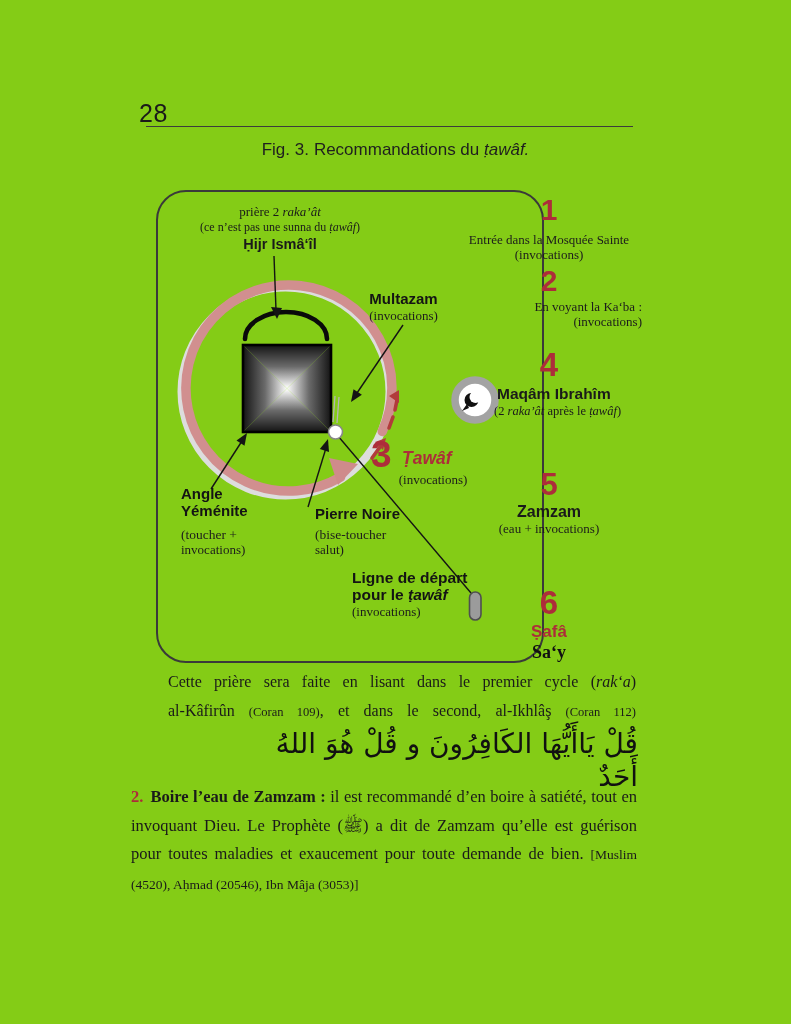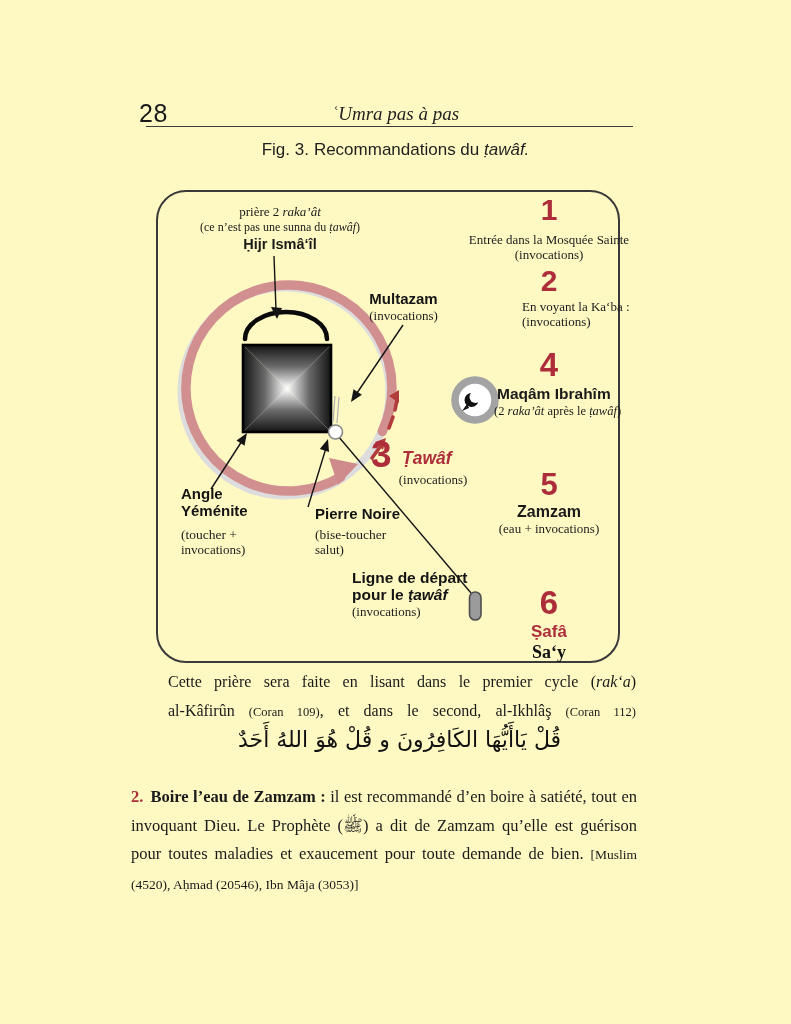--- a/index.html
+++ b/index.html
@@ -1,53 +1,53 @@
 <!DOCTYPE html>
 <html><head>
 <meta charset="utf-8">
 <style>
   html,body{margin:0;padding:0;background:#ffffff;}
-  #page{position:relative;width:791px;height:1024px;background:#fef9c3;overflow:hidden;
+  #page{position:relative;width:791px;height:1024px;background:#84cc16;overflow:hidden;
         font-family:"Liberation Serif","DejaVu Serif",serif;color:#1a1a1a;}
   .abs{position:absolute;}
   .sans{font-family:"Liberation Sans","DejaVu Sans",sans-serif;}
   .serif{font-family:"Liberation Serif","DejaVu Serif",serif;}
   .it{font-style:italic;}
   .b{font-weight:bold;}
   .red{color:#ad2d3a;}
 
   
   #page-number{left:139px;top:99px;font-size:25px;letter-spacing:.5px;}
   #running-title{left:0;top:103px;width:791px;text-align:center;font-size:19px;font-style:italic;color:#222;}
   #header-rule{left:146px;top:126px;width:487px;border-top:1.6px solid #3c3c3c;height:0;}
 
   
   #figure-caption{left:0;top:140px;width:791px;text-align:center;font-size:17px;color:#1f1f1f;}
   #figure-caption .pref{margin-right:5px;text-align:right;}
 
   
-  #figure-box{left:156px;top:190px;width:464px;height:473px;border:2px solid #3a3a3a;border-radius:30px;box-sizing:border-box;}
+  #figure-box{left:156px;top:190px;width:388px;height:473px;border:2px solid #3a3a3a;border-radius:30px;box-sizing:border-box;}
   #diagram-svg{position:absolute;left:0;top:0;}
 
   .lbl-b{font-size:15px;font-weight:bold;color:#141414;line-height:1.12;}
   .lbl-s{font-size:13px;color:#1c1c1c;line-height:1.16;}
 
   
   #hijr-block{left:22px;top:12px;width:200px;text-align:center;}
   #hijr-block .l1{font-size:13px;}
   #hijr-block .l2{font-size:12px;white-space:nowrap;}
   #hijr-block .l3{font-size:14.5px;margin-top:1px;}
   #multazam-block{left:168px;top:99px;width:155px;text-align:center;}
   .stepnum{font-weight:bold;color:#ad2d3a;line-height:1;font-family:"Liberation Sans","DejaVu Sans",sans-serif;}
   #step1{left:298px;top:3px;width:186px;text-align:center;}
   #step1 .stepnum{font-size:30px;}
   #step1 .t{margin-top:7px;white-space:nowrap;}
   #step2{left:298px;top:74px;width:186px;text-align:center;}
   #step2 .stepnum{font-size:30px;}
-  #step2 .t{margin-top:3px;text-align:left;margin-left:66px;}
+  #step2 .t{margin-top:3px;text-align:right;margin-left:66px;}
   #step4-num{left:298px;top:156px;width:186px;text-align:center;}
   #step4-num .stepnum{font-size:33px;}
   #maqam-title{left:339px;top:193px;white-space:nowrap;font-size:15.5px;}
   #maqam-sub{left:336px;top:212px;white-space:nowrap;font-size:12.5px;}
   #step5{left:298px;top:277px;width:186px;text-align:center;}
   #step5 .stepnum{font-size:31px;}
   #step5 .t1{font-size:16px;margin-top:3px;}
   #step6{left:298px;top:394px;width:186px;text-align:center;}
   #step6 .stepnum{font-size:33px;}
   #step6 .t1{font-size:17px;margin-top:3px;}
@@ -60,33 +60,32 @@
   #pierre-block{left:157px;top:314px;}
   #pierre-block .sub{margin-top:4px;font-size:13.5px;}
   #ligne-block{left:186px;top:377px;margin-left:8px;}
   #ligne-block .lbl-b{font-size:15.5px;}
   #lampe-block{left:252px;top:429px;width:128px;text-align:center;font-size:13.5px;line-height:1.14;}
 
   
   #paragraph-cycle{left:168px;top:667px;width:468px;font-size:16px;}
   #paragraph-cycle .line{line-height:29px;height:29px;text-align:justify;text-align-last:justify;white-space:nowrap;}
   #paragraph-cycle .small{font-size:12.5px;}
-  #arabic-verse{left:238px;top:727px;width:400px;text-align:left;direction:rtl;
-    font-family:"DejaVu Sans","Liberation Sans",sans-serif;font-size:22px;color:#111;}
+  #arabic-verse{left:238px;top:727px;width:400px;text-align:right;direction:rtl;
+    font-family:"DejaVu Sans","Liberation Sans",sans-serif;font-size:28px;color:#111;}
   #item2-paragraph{left:131px;top:783px;width:506px;font-size:16.5px;line-height:28.6px;text-align:justify;}
   #item2-paragraph .num{color:#ad2d3a;font-weight:bold;margin-right:7px;}
   #item2-paragraph .ref{font-size:13.5px;}
 </style>
 </head>
 <body>
 
 <div id="page">
 
   <div class="abs sans" id="page-number">28</div>
-  <div class="abs" id="running-title">ʿUmra pas à pas</div>
   <div class="abs" id="header-rule"></div>
 
   <div class="abs sans" id="figure-caption">
     <span class="pref">Fig. 3.</span><span>Recommandations du </span><span class="it">ṭawâf.</span>
   </div>
 
   <div class="abs" id="figure-box">
 
     <svg id="diagram-svg" width="480" height="469" viewBox="0 0 480 469">
       <defs>

